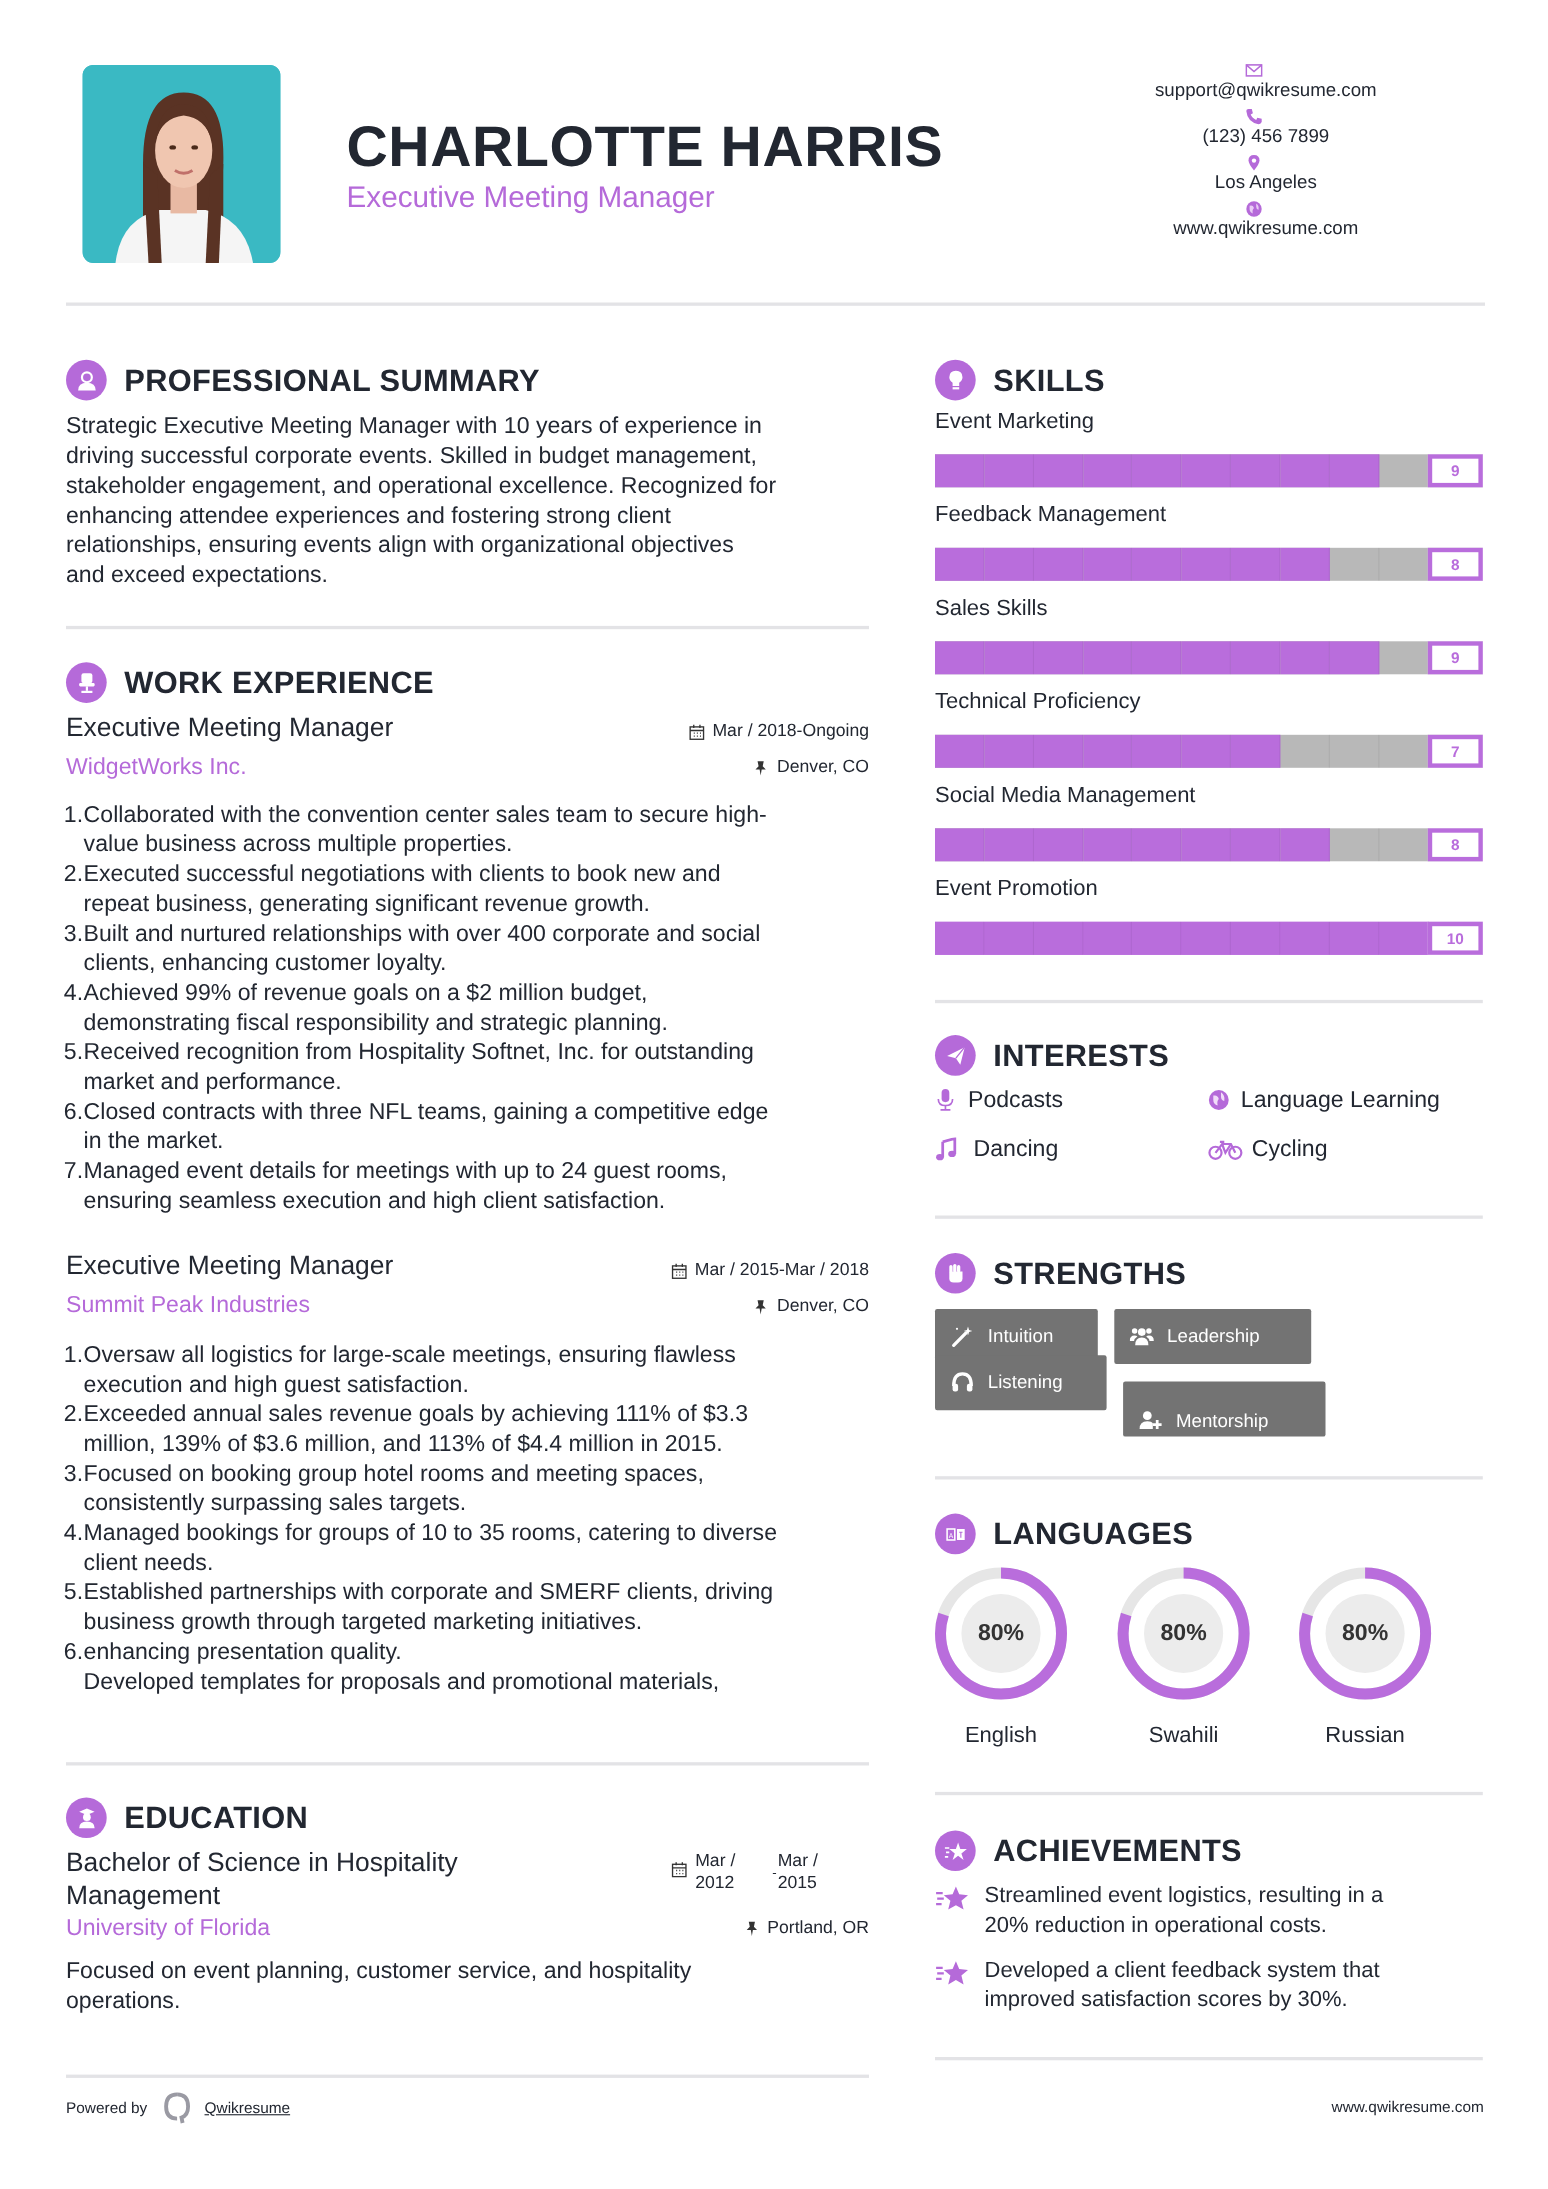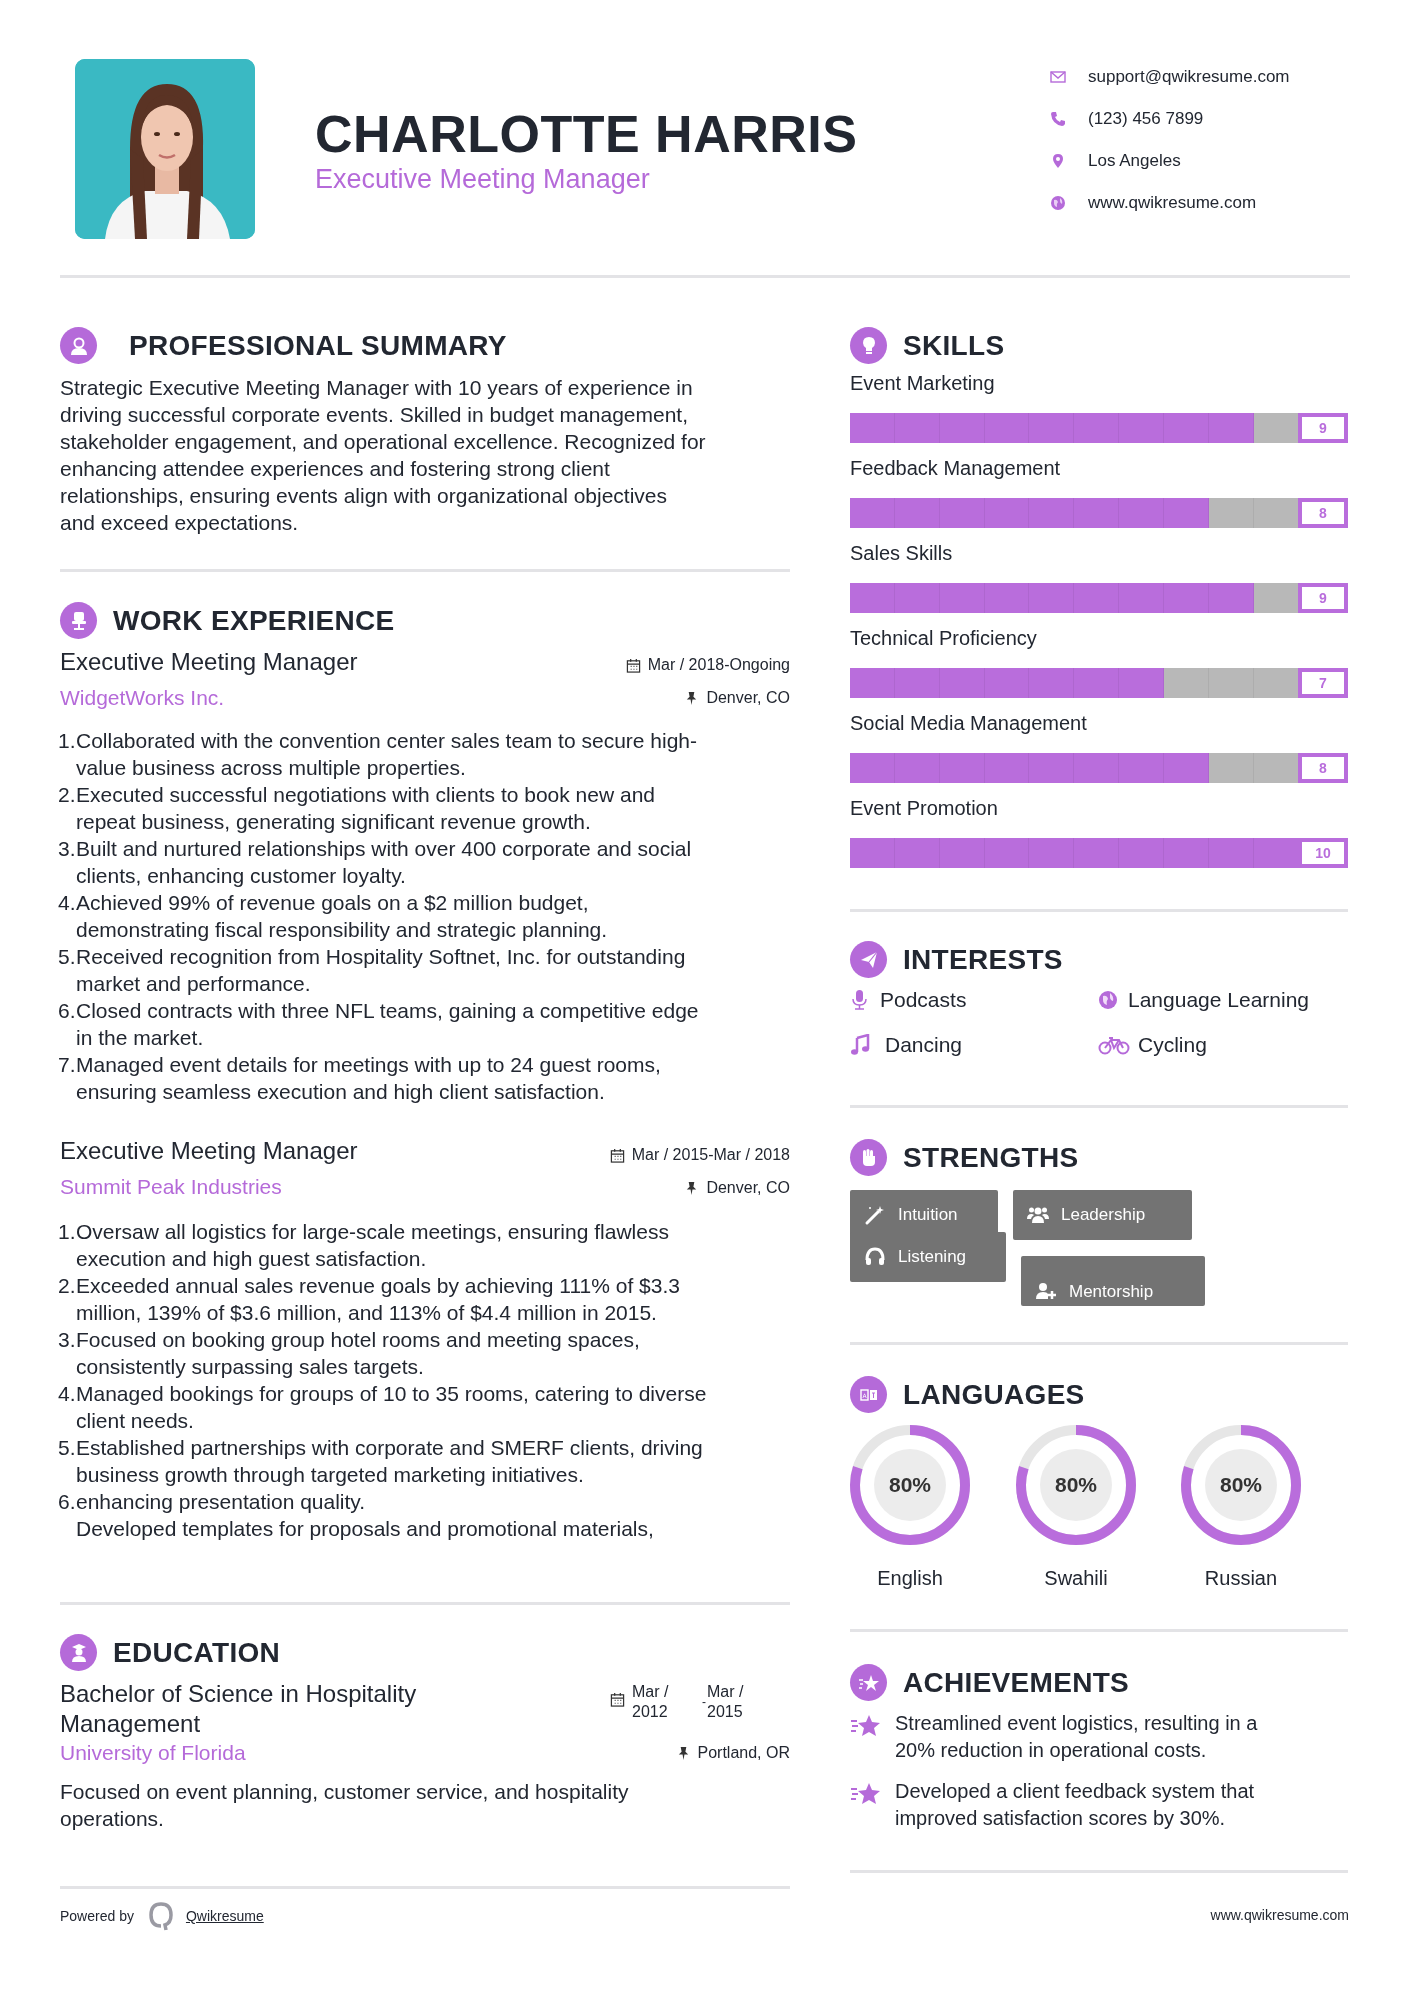--- a/index.html
+++ b/index.html
@@ -7,21 +7,21 @@
   body { font-family: "Liberation Sans", "DejaVu Sans", sans-serif; color: #222731; position: relative; overflow: hidden; }
 
   .page { position: absolute; left: 0; top: 0; width: 1407px; height: 1990px; }
 
   
   .photo { position: absolute; left: 75px; top: 59px; width: 180px; height: 180px; border-radius: 10px; background: #3ab9c3; overflow: hidden; }
   .photo svg { width: 100%; height: 100%; display: block; }
   .name { position: absolute; left: 315px; top: 104px; font-size: 52px; font-weight: 700; letter-spacing: 0.5px; color: #222731; }
   .title { position: absolute; left: 315px; top: 164px; font-size: 27px; color: #b56ad9; }
   .contacts { position: absolute; left: 1050px; top: 56px; }
-  .contact { display: flex; align-items: center; height: 42px; font-size: 17px; color: #222731; }
+  .contact { display: flex; align-items: center; height: 42px; font-size: 17px; color: #222731; flex-direction: column; }
   .contact .ci { width: 38px; display: inline-flex; align-items: center; justify-content: flex-start; color: #b56ad9; }
   .contact .ci svg { width: 16px; height: 16px; }
   .hr-top { position: absolute; left: 60px; top: 275px; width: 1290px; height: 3px; background: #e3e3e6; }
 
   
   .section-head { position: absolute; display: flex; align-items: center; }
   .section-head .sicon { width: 37px; height: 37px; border-radius: 50%; background: #b56ad9; display: inline-flex; align-items: center; justify-content: center; margin-right: 16px; }
   .section-head .sicon svg { width: 22px; height: 22px; }
   .section-head .stitle { font-size: 28px; font-weight: 700; color: #222731; letter-spacing: 0.3px; }
 
@@ -130,21 +130,21 @@
             <circle cx="8" cy="8" r="7" fill="#b56ad9"></circle>
             <path d="M4 5 Q7 4 8 7 Q6 9 7 12 Q4 11 4 8 Z M10 3 Q13 5 12 9 Q10 8 10 6 Z" fill="#e9cdf5"></path>
           </svg>
       </span>
       <span>www.qwikresume.com</span>
     </div>
   </div>
 
   <div class="hr-top"></div>
 
-  <div class="section-head" style="left:60px; top:327px;gap:16px;">
+  <div class="section-head" style="left:60px; top:327px;">
     <span class="sicon">
       <svg viewBox="0 0 22 22">
           <circle cx="11" cy="8" r="4.5" fill="none" stroke="#fff" stroke-width="2"></circle>
           <path d="M3 20 Q3 13 11 13 Q19 13 19 20 Z" fill="#fff"></path>
         </svg>
     </span>
     <span class="stitle">PROFESSIONAL SUMMARY</span>
   </div>
   <div class="body-text" style="left:60px; top:374px; width:740px;">
     <div>Strategic Executive Meeting Manager with 10 years of experience in</div>

